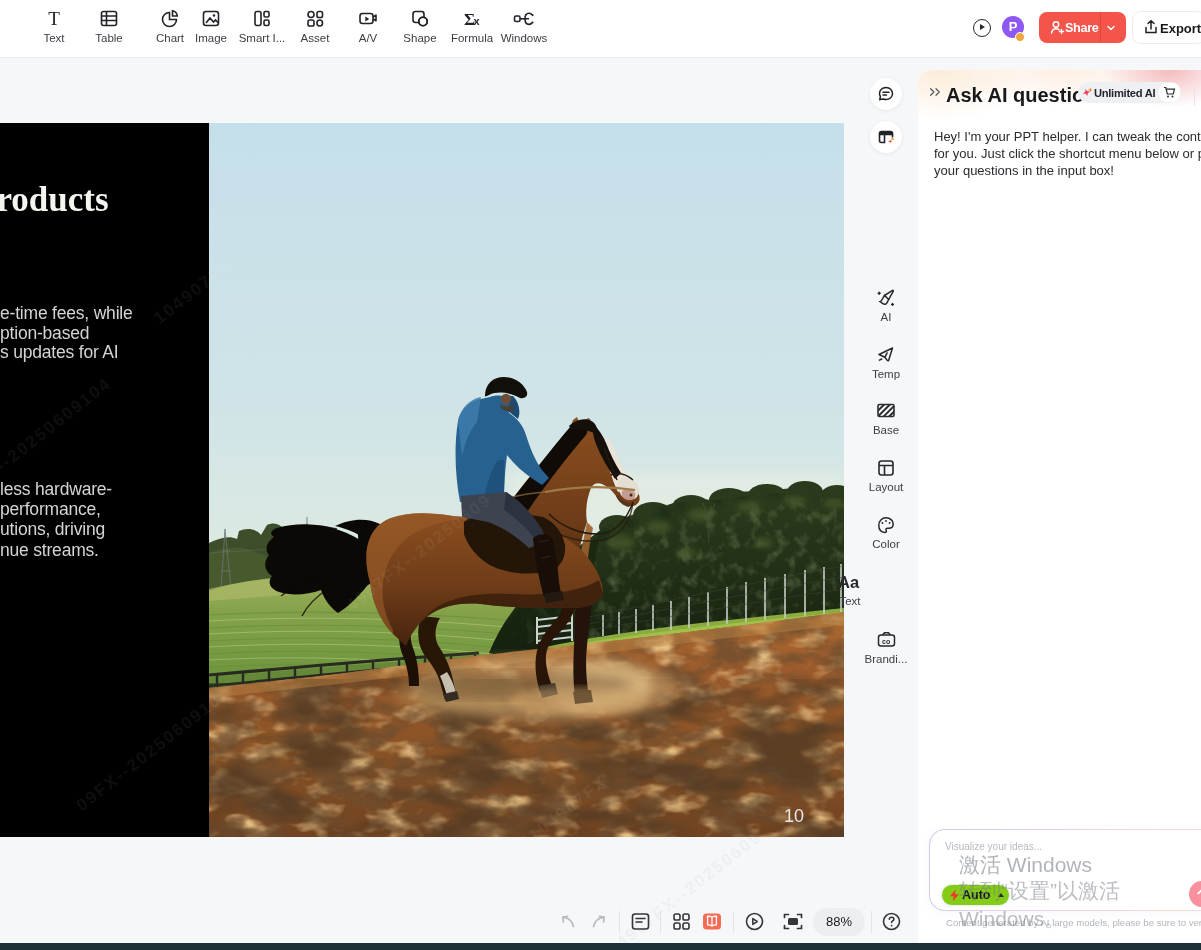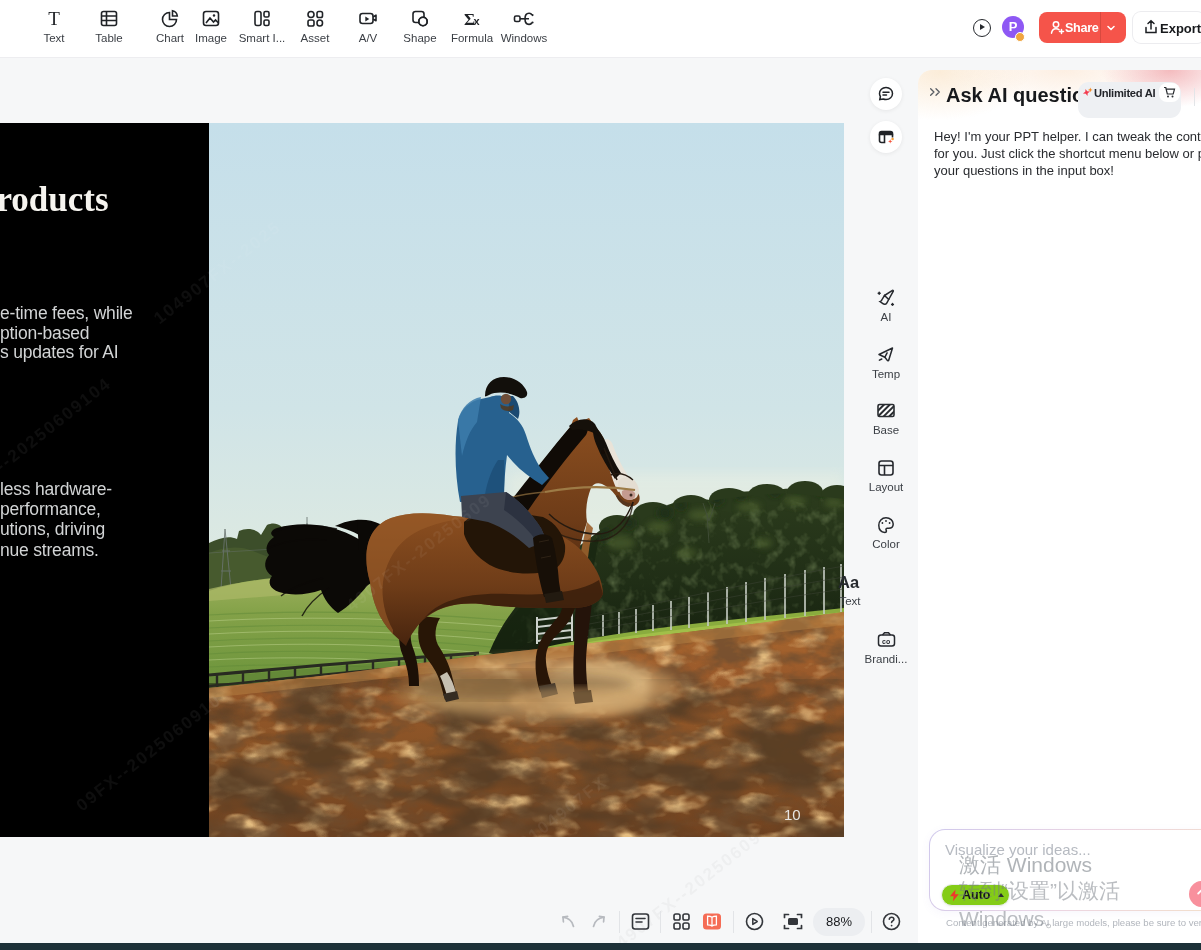--- a/index.html
+++ b/index.html
@@ -30,29 +30,29 @@
   .rtool svg{display:block;margin:0 auto 3px auto;}
   
   .panel{position:absolute;left:918px;top:70px;width:290px;height:873px;background:#fff;border-radius:14px 0 0 0;z-index:20;}
   .panel .glow{position:absolute;left:0;top:0;width:290px;height:118px;border-radius:14px 0 0 0;
      background:
        radial-gradient(95px 52px at 252px 0px, rgba(240,164,168,.75), rgba(240,164,168,0) 72%),
        radial-gradient(150px 50px at 145px 0px, rgba(250,216,186,.42), rgba(250,216,186,0) 74%),
        radial-gradient(115px 62px at 22px 2px, rgba(250,230,204,.75), rgba(250,230,204,0) 78%);}
   .ph-chev{position:absolute;left:11px;top:16px;}
   .ph-title{position:absolute;left:28px;top:14px;font-size:20px;font-weight:700;color:#17191c;}
-  .pill{position:absolute;left:160px;top:12px;width:103px;height:36px;background:#eef0f3;border-radius:11px;}
+  .pill{position:absolute;left:160px;top:12px;width:103px;height:21px;background:#eef0f3;border-radius:11px;}
   .pill .cart{position:absolute;right:1px;top:1px;width:21px;height:19px;background:#fff;border-radius:8px;}
   .pill .ul{position:absolute;left:16px;top:4.5px;font-size:11.2px;font-weight:700;color:#23252a;letter-spacing:-.3px;}
   .pvline{position:absolute;left:276px;top:18px;width:1px;height:18px;background:#e3e5e8;}
   .pbody{position:absolute;left:16px;top:58px;width:400px;font-size:13px;line-height:17.2px;color:#292b2f;white-space:pre;}
   
   .inbox{position:absolute;left:11px;top:759px;width:300px;height:80px;border-radius:16px;
          border:1.5px solid transparent;background:linear-gradient(#fff,#fff) padding-box,linear-gradient(120deg,#cfc8ec,#ecd5e2,#f3e0c8) border-box;box-shadow:0 2px 10px rgba(120,100,200,.06);}
-  .inbox .ph{position:absolute;left:15px;top:11px;font-size:15px;color:#b6bac1;}
+  .inbox .ph{position:absolute;left:15px;top:11px;font-size:10px;color:#b6bac1;}
   .autopill{position:absolute;left:23px;top:812px;width:67px;height:20px;border:1px solid #eceef1;background:#84cc16;border-radius:11px;box-shadow:0 1px 3px rgba(0,0,0,.05);}
   .autopill .t{position:absolute;left:20px;top:3px;font-size:12.5px;font-weight:600;color:#141619;}
   .autopill .up{position:absolute;left:56px;top:8px;width:0;height:0;border-left:3.5px solid transparent;border-right:3.5px solid transparent;border-bottom:4.5px solid #2a2d31;}
   .sendbtn{position:absolute;left:1189px;top:881px;width:26px;height:26px;border-radius:50%;background:#f8909d;z-index:26;}
   .pfoot{position:absolute;left:28px;top:847px;font-size:9.6px;color:#b2b6bd;white-space:pre;}
   
   .winwm1{position:absolute;left:959px;top:851px;font-size:21px;color:rgba(112,118,126,.55);z-index:40;}
   .winwm2{position:absolute;left:959px;top:877px;font-size:21px;color:rgba(118,124,132,.5);z-index:40;}
   
   .bsep{position:absolute;width:1px;height:22px;top:911px;background:#e2e4e7;z-index:25;}
@@ -297,21 +297,21 @@
     <path d="M252,366 L297,362 C311,371 323,384 332,398 L338,411 L320,418 C307,406 293,397 279,392 L253,387 Z" fill="#3d434f"></path>
     <path d="M297,362 C311,371 323,384 332,398 L337,410 L329,413 C319,399 307,388 295,380 Z" fill="#2c3240"></path>
 
     <path d="M324,408 C330,403 338,403 343,408 C347,422 349,438 350,452 L352,464 L335,467 C330,450 326,428 324,408 Z" fill="#170f07"></path>
     <path d="M335,464 L353,461 L355,470 L337,473 Z" fill="#221a10"></path>
     <path d="M330,412 L340,410 M332,428 L342,426" stroke="#2e2215" stroke-width="1.2"></path>
   </g>
 
   <ellipse cx="370" cy="578" rx="70" ry="14" fill="#caa068" opacity=".5" filter="url(#blur3)"></ellipse>
   </svg>
-  <div class="abs" style="left:784px;top:683px;color:#e8e6e2;font-size:15px;z-index:5;">10</div>
+  <div class="abs" style="left:784px;top:683px;color:#e8e6e2;font-size:18px;z-index:5;">10</div>
 
   <div class="wm wmw" style="left:-40px;top:300px;">FX--20250609104</div>
   <div class="wm wmw" style="left:60px;top:620px;">09FX--2025060910</div>
   <div class="wm wmw" style="left:330px;top:420px;">4907FX--20250609</div>
   <div class="wm wmw" style="left:140px;top:140px;">104907FX--2025</div>
   <div class="wm wmw" style="left:480px;top:690px;">0609104907FX</div>
 </div>
 
 <div class="wm wmd" style="left:600px;top:880px;">4907FX--20250609</div>
 <div class="wm wmd" style="left:950px;top:420px;">0609104907FX--20</div>

